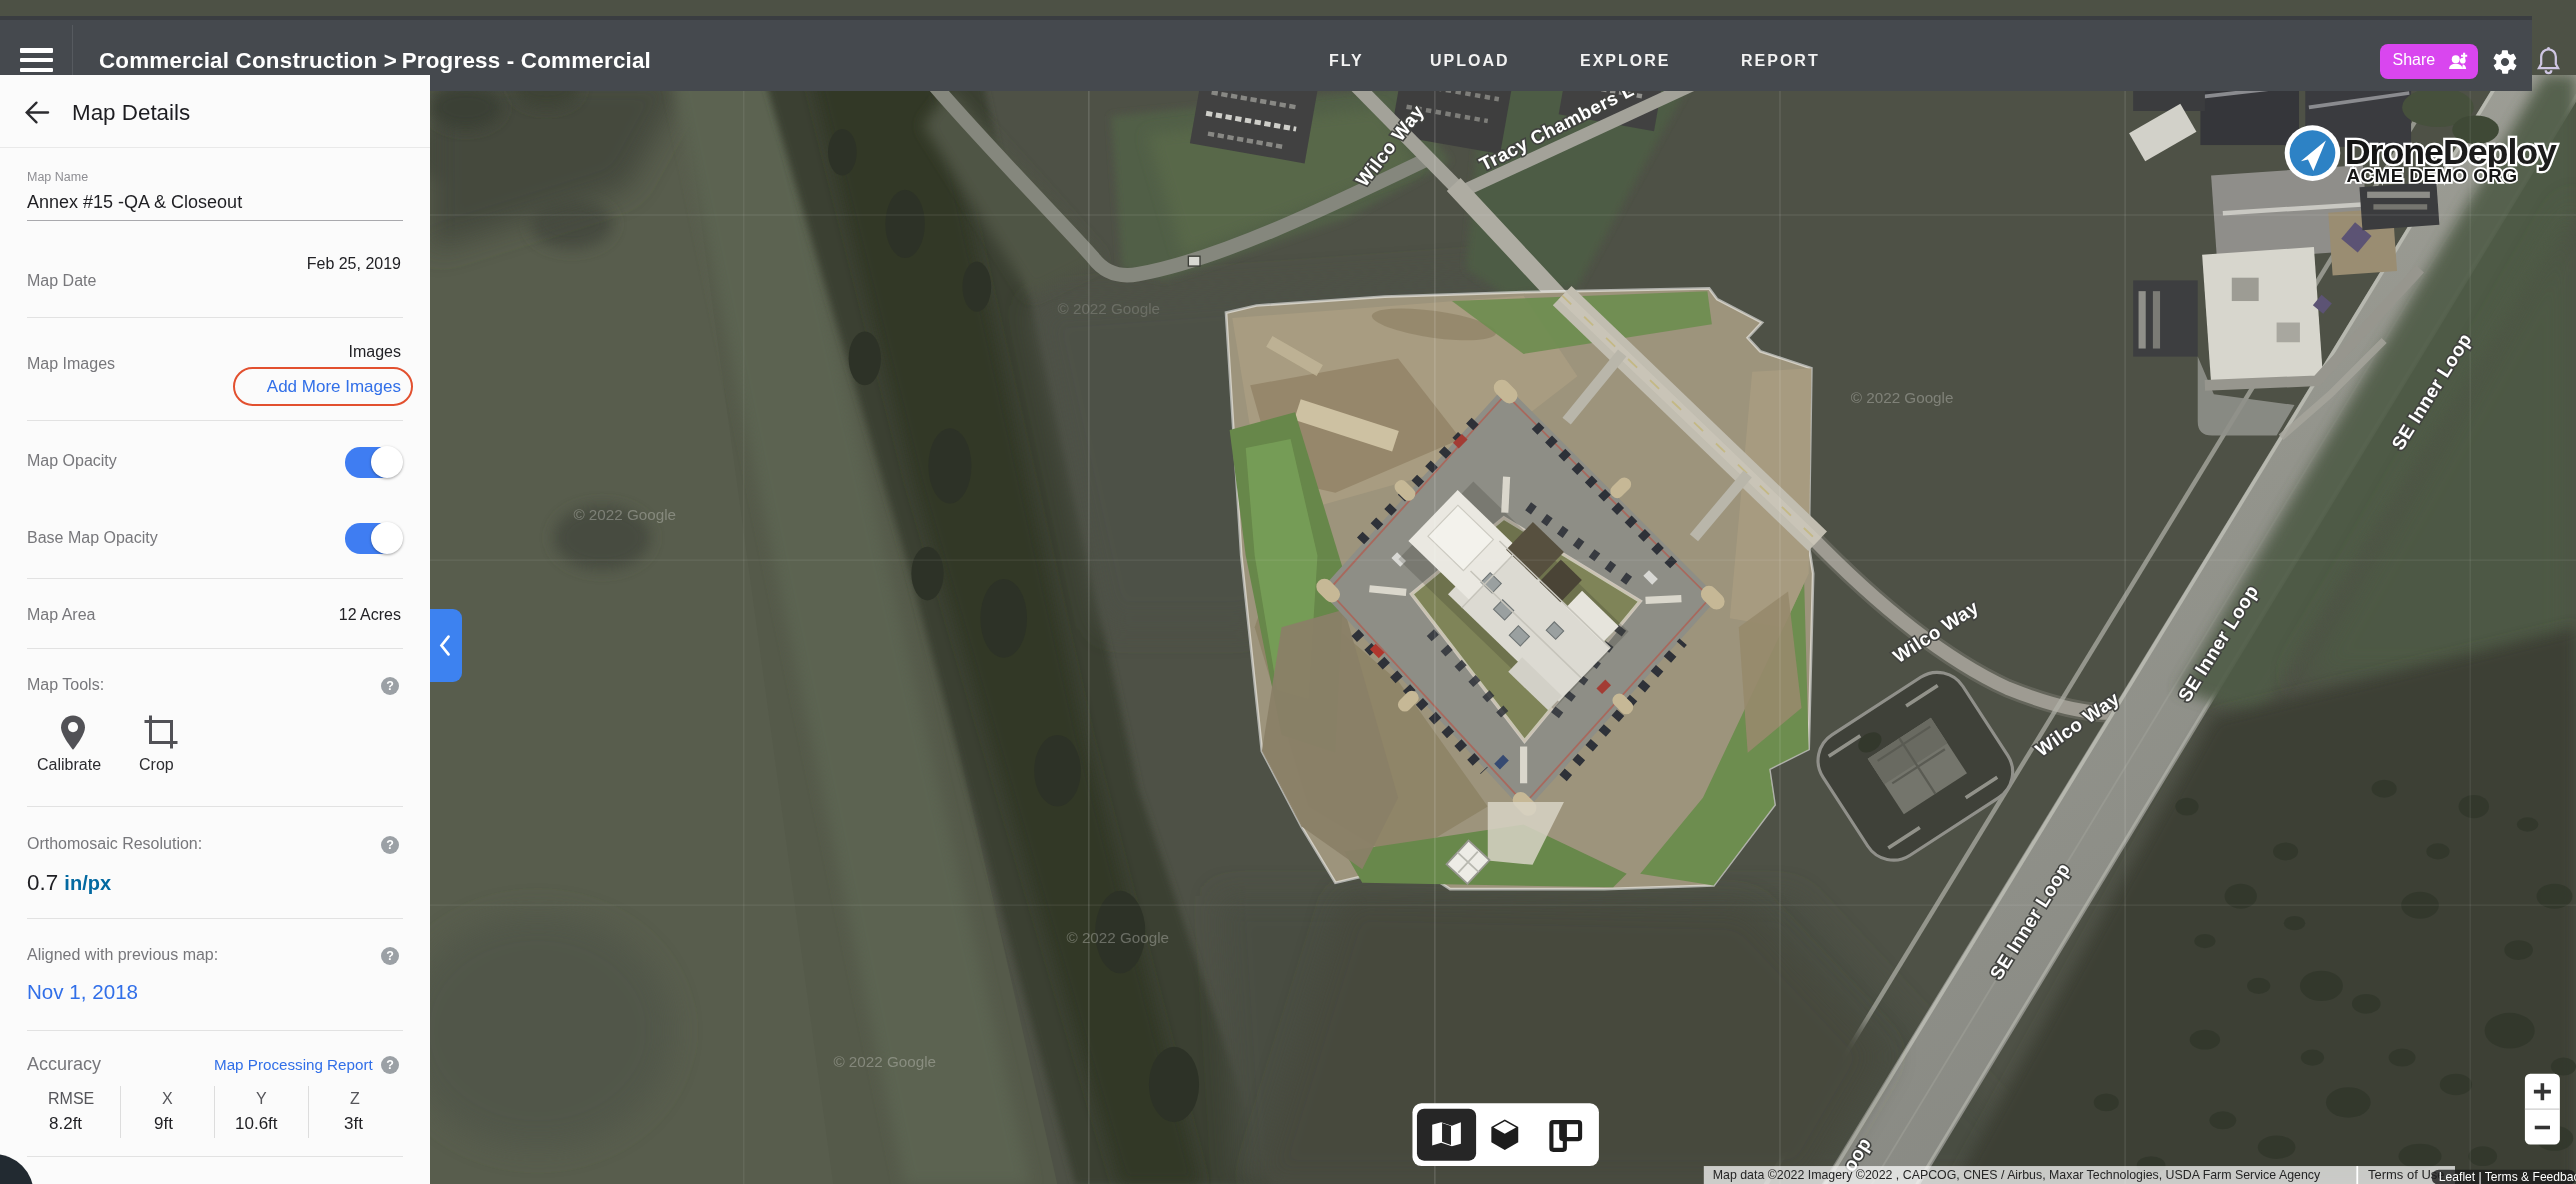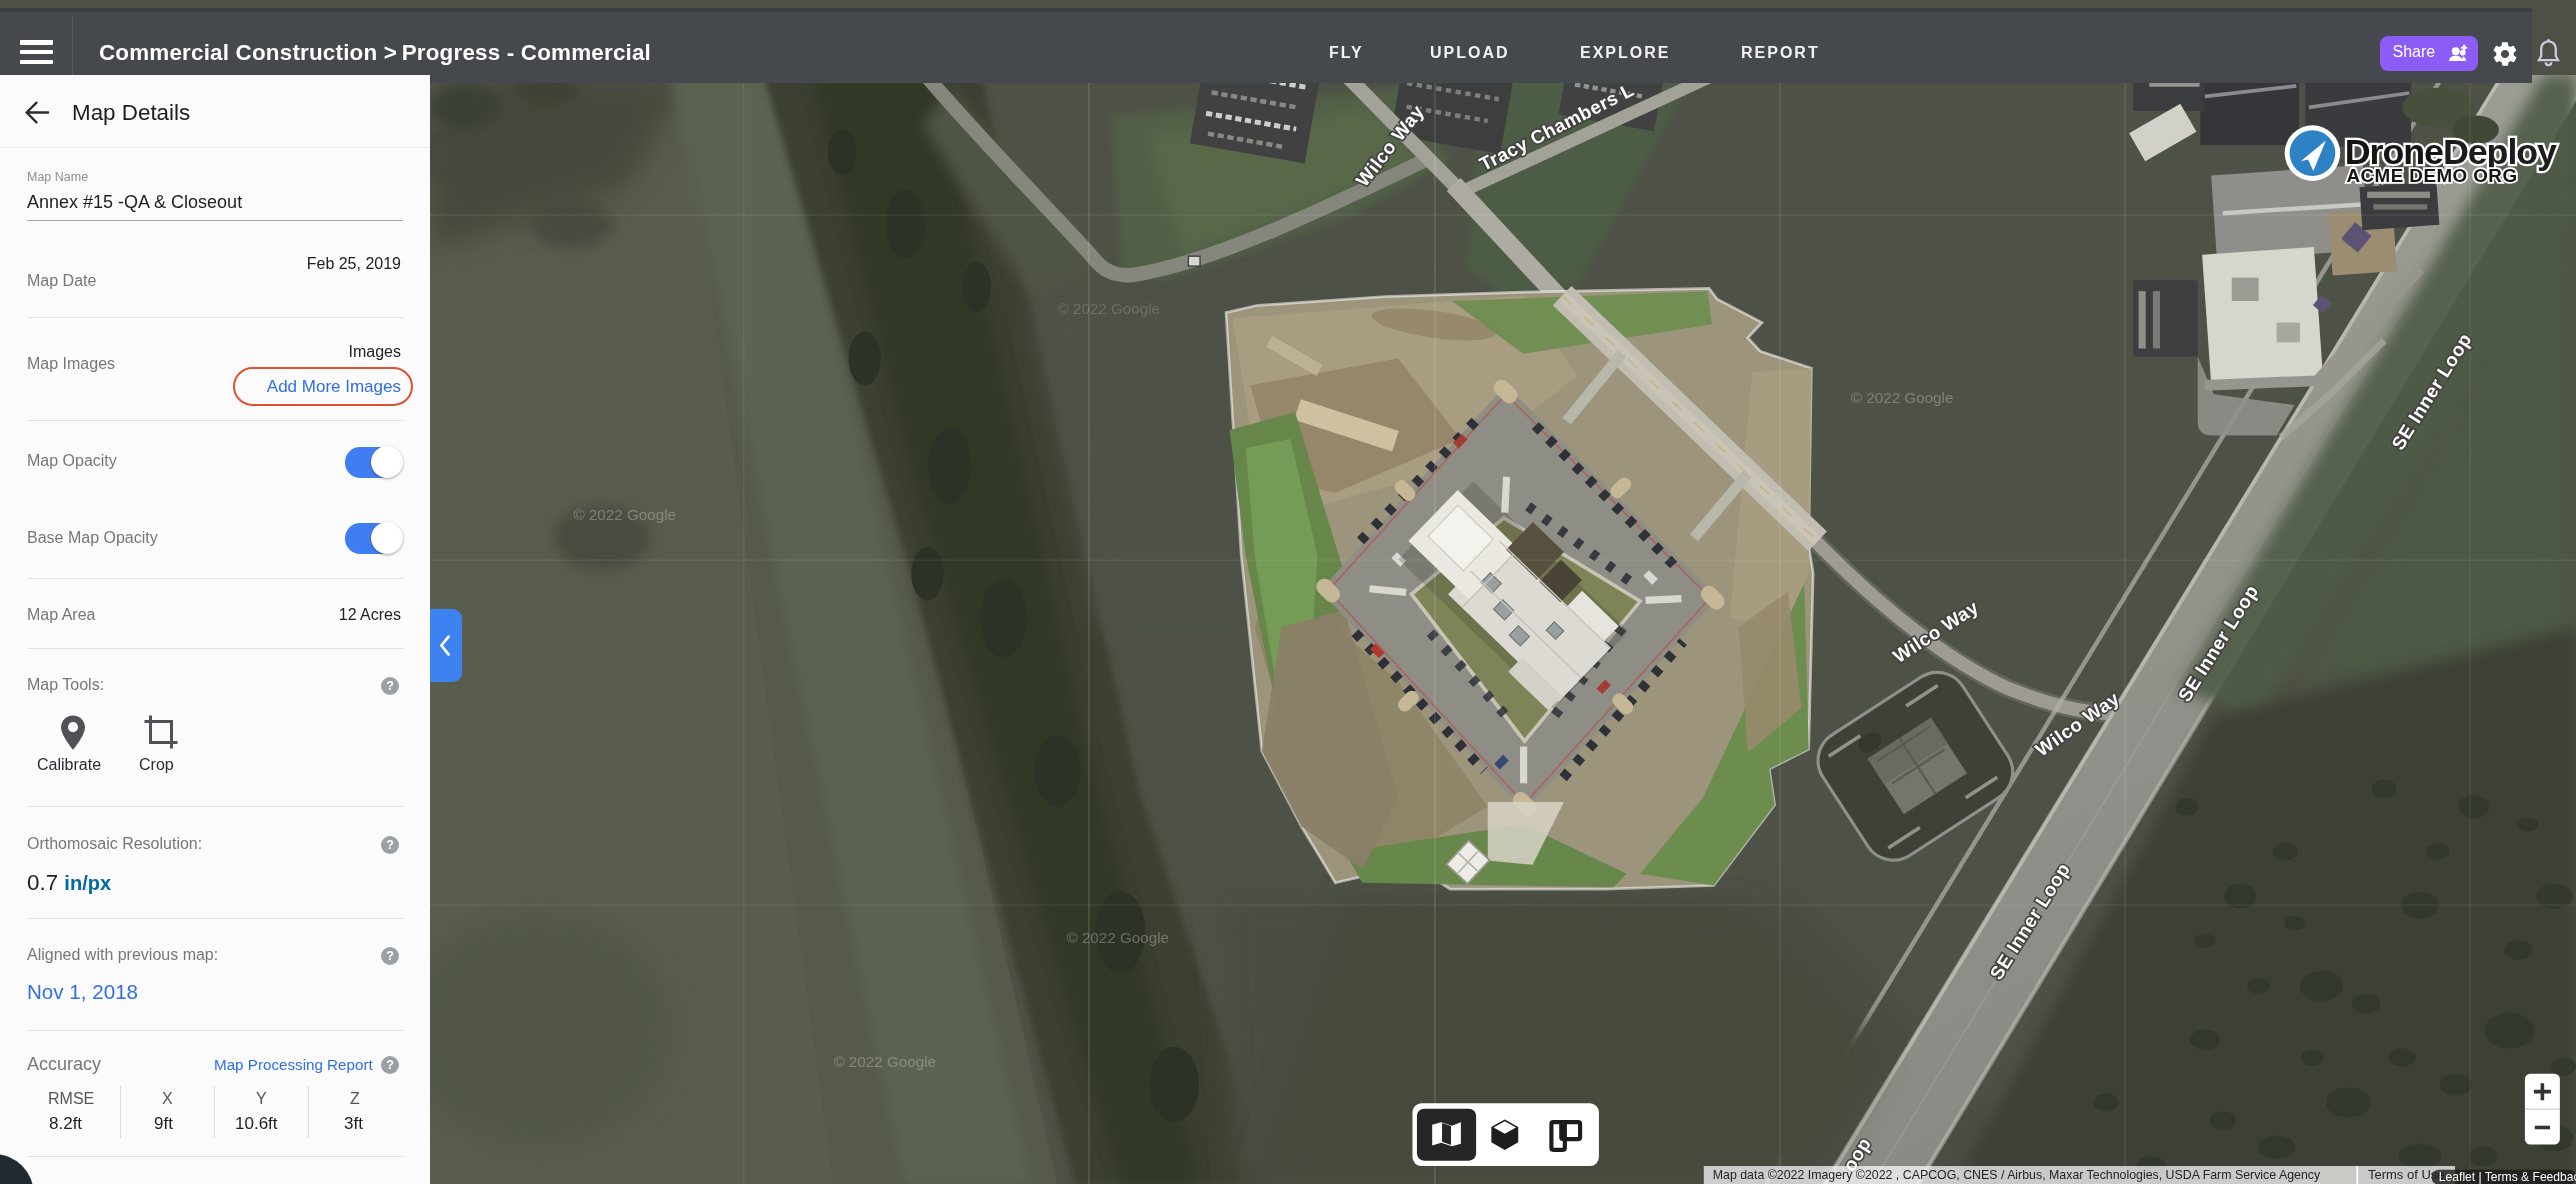--- a/index.html
+++ b/index.html
@@ -1,25 +1,25 @@
 <!DOCTYPE html>
 <html style="font-size:14.3px"><head>
 <meta charset="utf-8">
 <style>
   * { margin:0; padding:0; box-sizing:border-box; }
   html,body { width:2576px; height:1185px; overflow:hidden; font-family:"Liberation Sans", sans-serif; background:#4d5145; }
   .abs { position:absolute; }
   
-  #navbar { position:absolute; left:0; top:8px; width:2532px; height:75px; background:#45494e; border-top:4.5px solid #3a3d41; }
+  #navbar { position:absolute; left:0; top:16px; width:2532px; height:75px; background:#45494e; border-top:4.5px solid #3a3d41; }
   #navsep { position:absolute; left:72px; top:4.5px; width:0.9px; height:71px; background:#565a5f; }
   #hamb { position:absolute; left:20px; top:28px; width:33px; height:24px; }
   #hamb div { height:4.5px; background:#fff; border-radius:0.9px; margin-bottom:5.4px; }
   #title { position:absolute; left:99px; top:0; height:75px; line-height:81px; color:#fff; font-size:22.4px; font-weight:bold; letter-spacing:0.2px; }
   .navitem { position:absolute; top:0; height:75px; line-height:81px; color:#f2f2f2; font-size:16px; font-weight:bold; letter-spacing:2px; }
-  #share { position:absolute; left:2380px; top:24px; width:98px; height:35px; background:#8b5cf6; border-radius:8px; color:#fff; font-size:16px; }
+  #share { position:absolute; left:2380px; top:24px; width:98px; height:35px; background:#d946ef; border-radius:8px; color:#fff; font-size:16px; }
   #share span { position:absolute; left:12.5px; top:7.2px; }
   
   #sidebar { position:absolute; left:0; top:75px; width:430px; height:1110px; background:#fbfbfb; }
   .divider { position:absolute; left:27px; width:376px; height:0.9px; background:#e2e2e2; }
   .glabel { position:absolute; left:27px; color:#77777b; font-size:16px; }
   .gvalue { position:absolute; right:29px; color:#222226; font-size:16px; text-align:right; }
   .blue { color:#316fe8; }
   .help { position:absolute; left:381px; width:18px; height:18px; border-radius:50%; background:#9ba0a5; color:#fff; font-size:12.5px; font-weight:bold; text-align:center; line-height:18px; }
 </style>
 </head>

